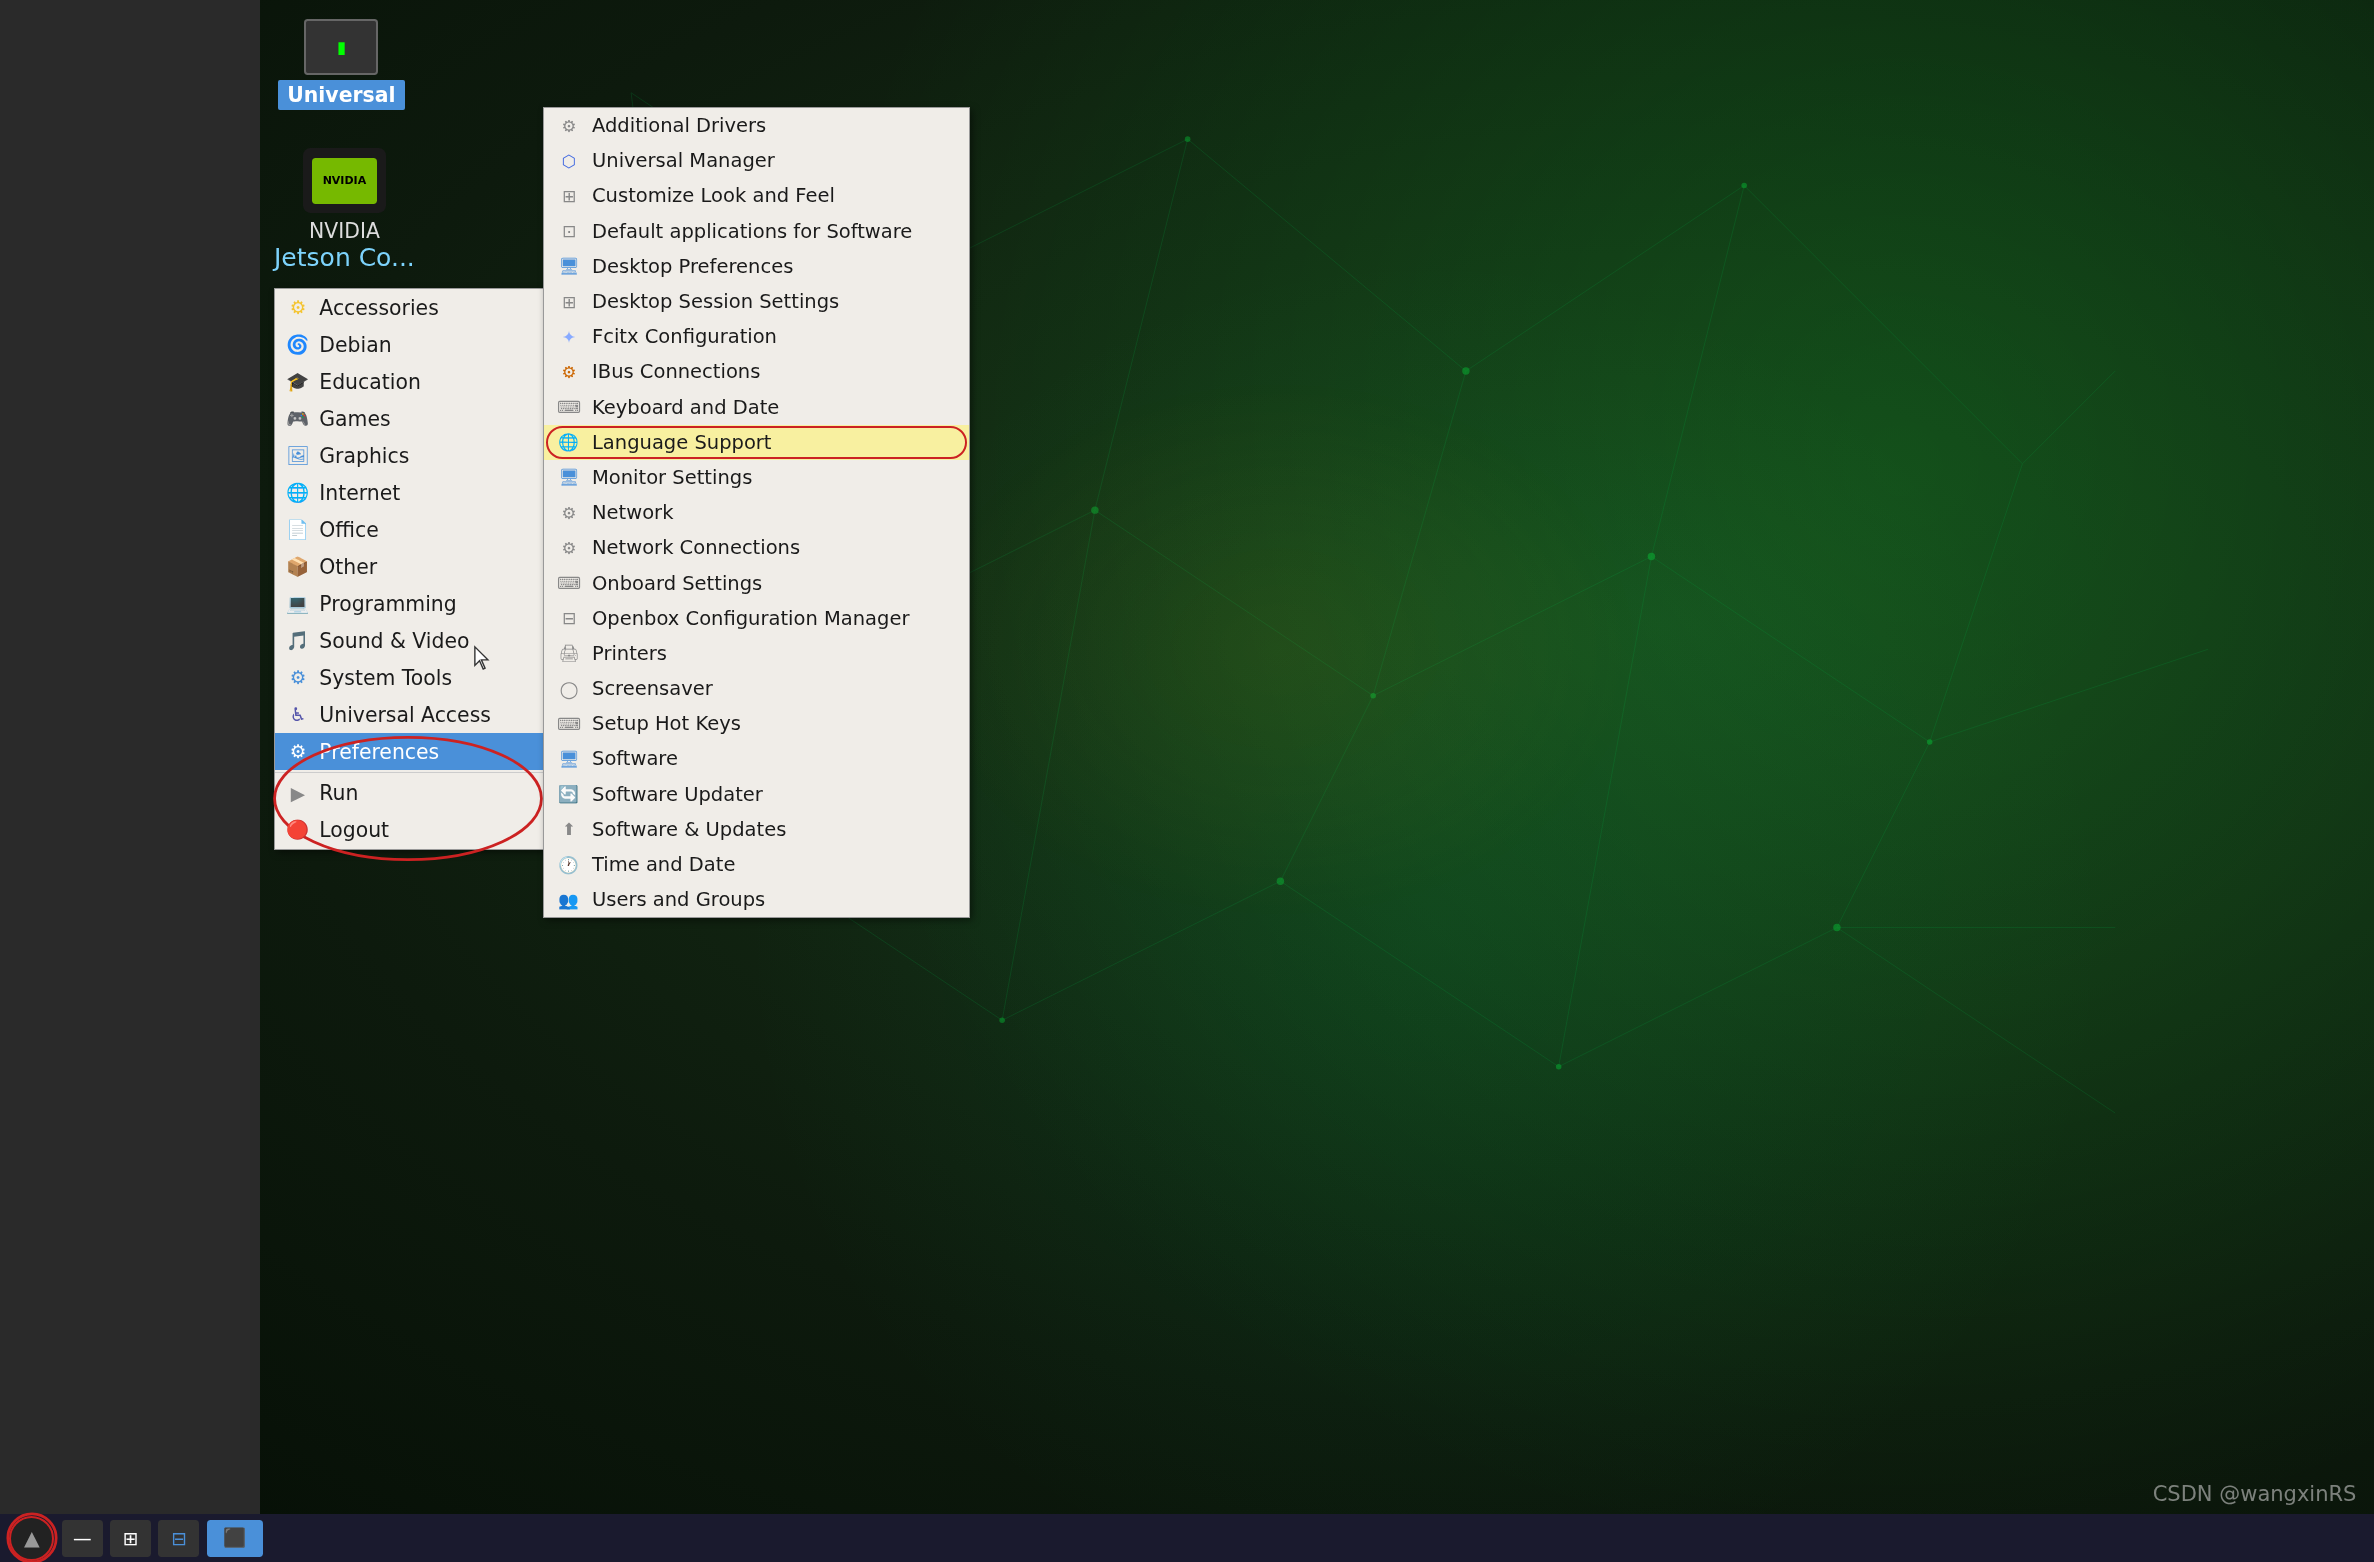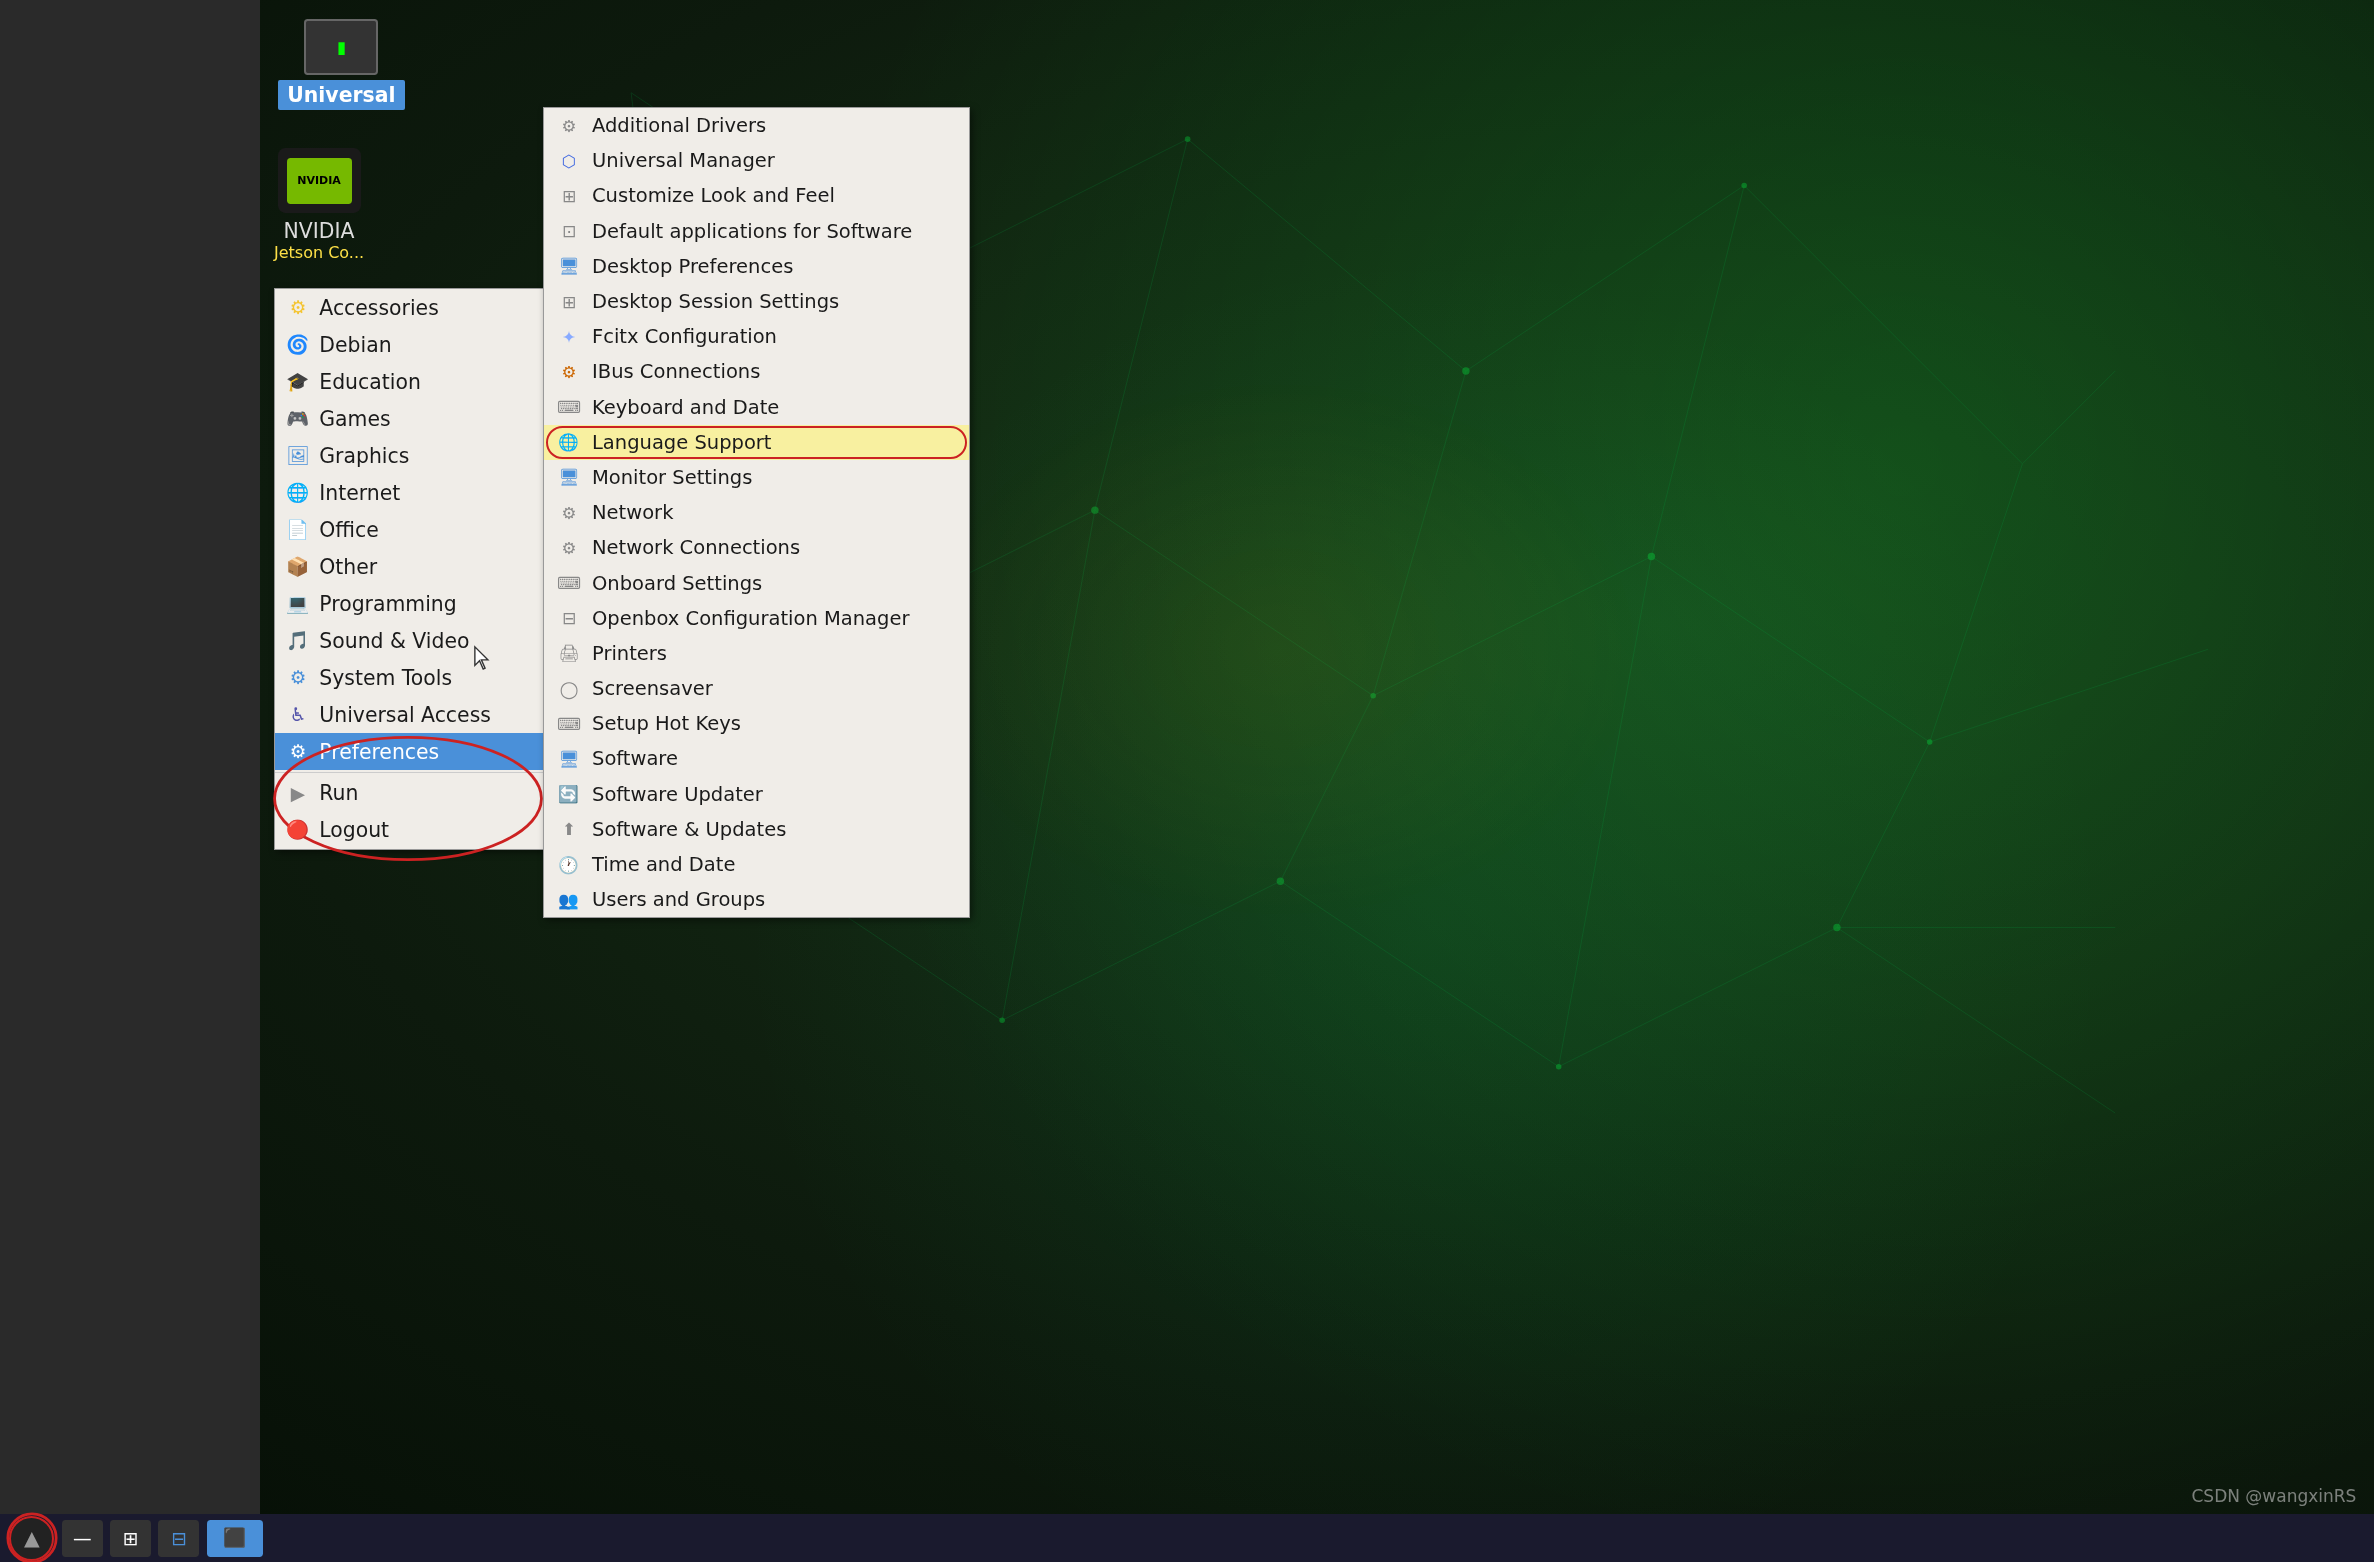--- a/index.html
+++ b/index.html
@@ -252,21 +252,21 @@
       font-size: 24px;
       background: #222;
     }
 
     
     .watermark {
       position: absolute;
       bottom: 56px;
       right: 18.6px;
       color: rgba(200,200,200,0.6);
-      font-size: 17px;
+      font-size: 21px;
       margin-top: 36px;
     }
 
     
     .icon-accessories { color: #f4c430; }
     .icon-debian { color: #d00; }
     .icon-education { color: #4a90d9; }
     .icon-games { color: #c33; }
     .icon-graphics { color: #4a90d9; }
     .icon-internet { color: #3a7; }
@@ -358,21 +358,21 @@
 </div>
 
 <div class="nvidia-icon">
   <div class="nvidia-logo-box">
     <div class="nvidia-green">
       <span style="font-size:11px; font-weight:900;">NVIDIA</span>
     </div>
   </div>
   <div class="nvidia-text">
     <div style="font-size:20.4px; color:#ddd;">NVIDIA</div>
-    <div style="font-size:16px; color:#fde047;">Jetson Co...</div>
+    <div style="font-size:25px; color:#7dd3fc;">Jetson Co...</div>
   </div>
 </div>
 
 <div class="context-menu-left">
   <div class="menu-item">
     <span class="item-icon icon-accessories">⚙</span>
     <span>Accessories</span>
     <span class="arrow">›</span>
   </div>
   <div class="menu-item">

